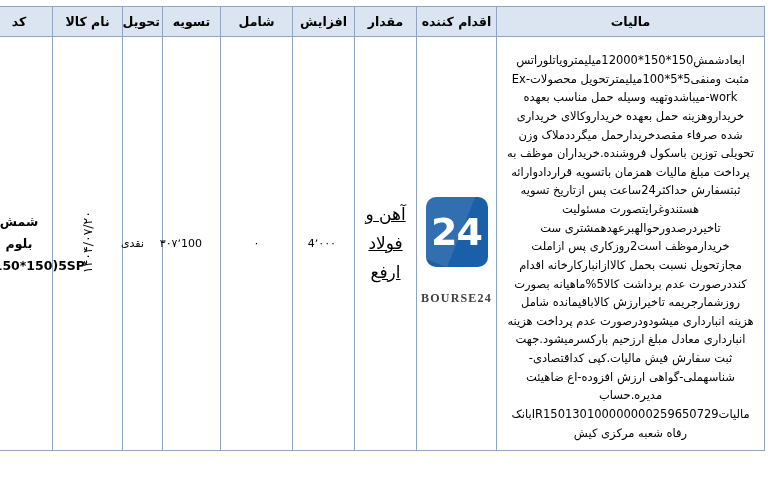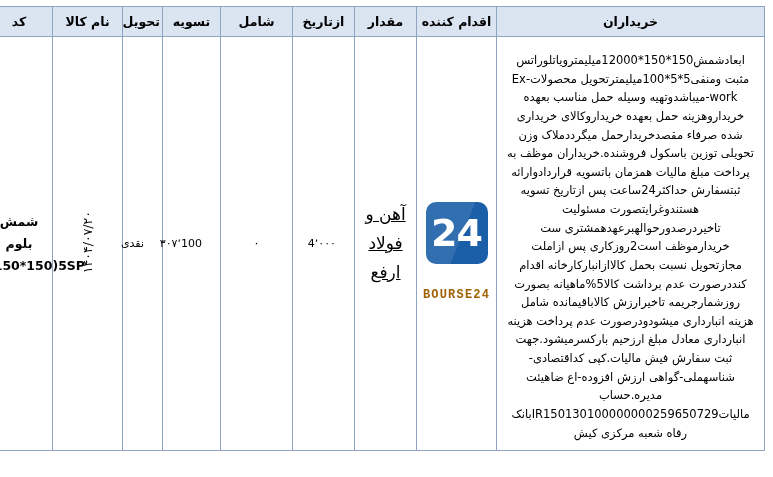--- a/index.html
+++ b/index.html
@@ -64,21 +64,21 @@
   }
   .logo-wrap {
     display: flex;
     flex-direction: column;
     align-items: center;
     justify-content: flex-start;
     padding-top: 16px;
   }
   .logo-badge {
     width: 62px;
-    height: 62px;
+    height: 70px;
     background: #1a5fa8;
     border-radius: 10px;
     display: flex;
     align-items: center;
     justify-content: center;
     position: relative;
     overflow: hidden;
   }
   .logo-badge::after {
     content: "";
@@ -96,24 +96,24 @@
     font-weight: bold;
     letter-spacing: -1px;
     font-family: "DejaVu Sans", "Liberation Sans", sans-serif;
     position: relative;
     z-index: 2;
   }
   .logo-text {
     margin-top: 24px;
     font-size: 12px;
     font-weight: bold;
-    color: #a16207;
+    color: #404040;
     letter-spacing: 1.2px;
     direction: ltr;
-    font-family: Liberation Mono, monospace;
+    font-family: Liberation Serif, serif;
   }
   td.cell-text {
     font-size: 11px;
     padding: 4px 18px;
   }
   td.cell-prod {
     font-size: 17px;
     line-height: 1.7;
     text-decoration: underline;
   }
@@ -157,24 +157,24 @@
       <col class="c-qty">
       <col class="c-incr">
       <col class="c-price">
       <col class="c-settle">
       <col class="c-deliv">
       <col class="c-name">
       <col class="c-code">
     </colgroup>
     <thead>
       <tr>
-        <th>خریداران</th>
+        <th>مالیات</th>
         <th>اقدام کننده</th>
         <th>مقدار</th>
-        <th>ازتاریخ</th>
+        <th>افزایش</th>
         <th>شامل</th>
         <th>تسویه</th>
         <th>تحویل</th>
         <th>نام کالا</th>
         <th>کد</th>
       </tr>
     </thead>
     <tbody>
       <tr>
         <td class="desc-cell">ابعادشمش150*150*12000میلیمترویاتلوراتس مثبت ومنفی5*5*100میلیمترتحویل محصولاتEx-work-میباشدوتهیه وسیله حمل مناسب بعهده خریداروهزینه حمل بعهده خریداروکالای خریداری شده صرفاء مقصدخریدارحمل میگرددملاک وزن تحویلی توزین باسکول فروشنده.خریداران موظف به پرداخت مبلغ مالیات همزمان باتسویه قراردادوارائه ثبتسفارش حداکثر24ساعت پس ازتاریخ تسویه هستندوغرایتصورت مسئولیت تاخیردرصدورحوالهبرعهدهمشتری ست خریدارموظف است2روزکاری پس ازاملت مجازتحویل نسبت بحمل کالاازانبارکارخانه اقدام کنددرصورت عدم برداشت کالا5%ماهیانه بصورت روزشمارجریمه تاخیرارزش کالاباقیمانده شامل هزینه انبارداری میشودودرصورت عدم پرداخت هزینه انبارداری معادل مبلغ ارزحیم بارکسرمیشود.جهت ثبت سفارش فیش مالیات.کپی کداقتصادی-شناسهملی-گواهی ارزش افزوده-اع ضاهیئت مدیره.حساب مالیاتIR150130100000000259650729بانک رفاه شعبه مرکزی کیش</td>

